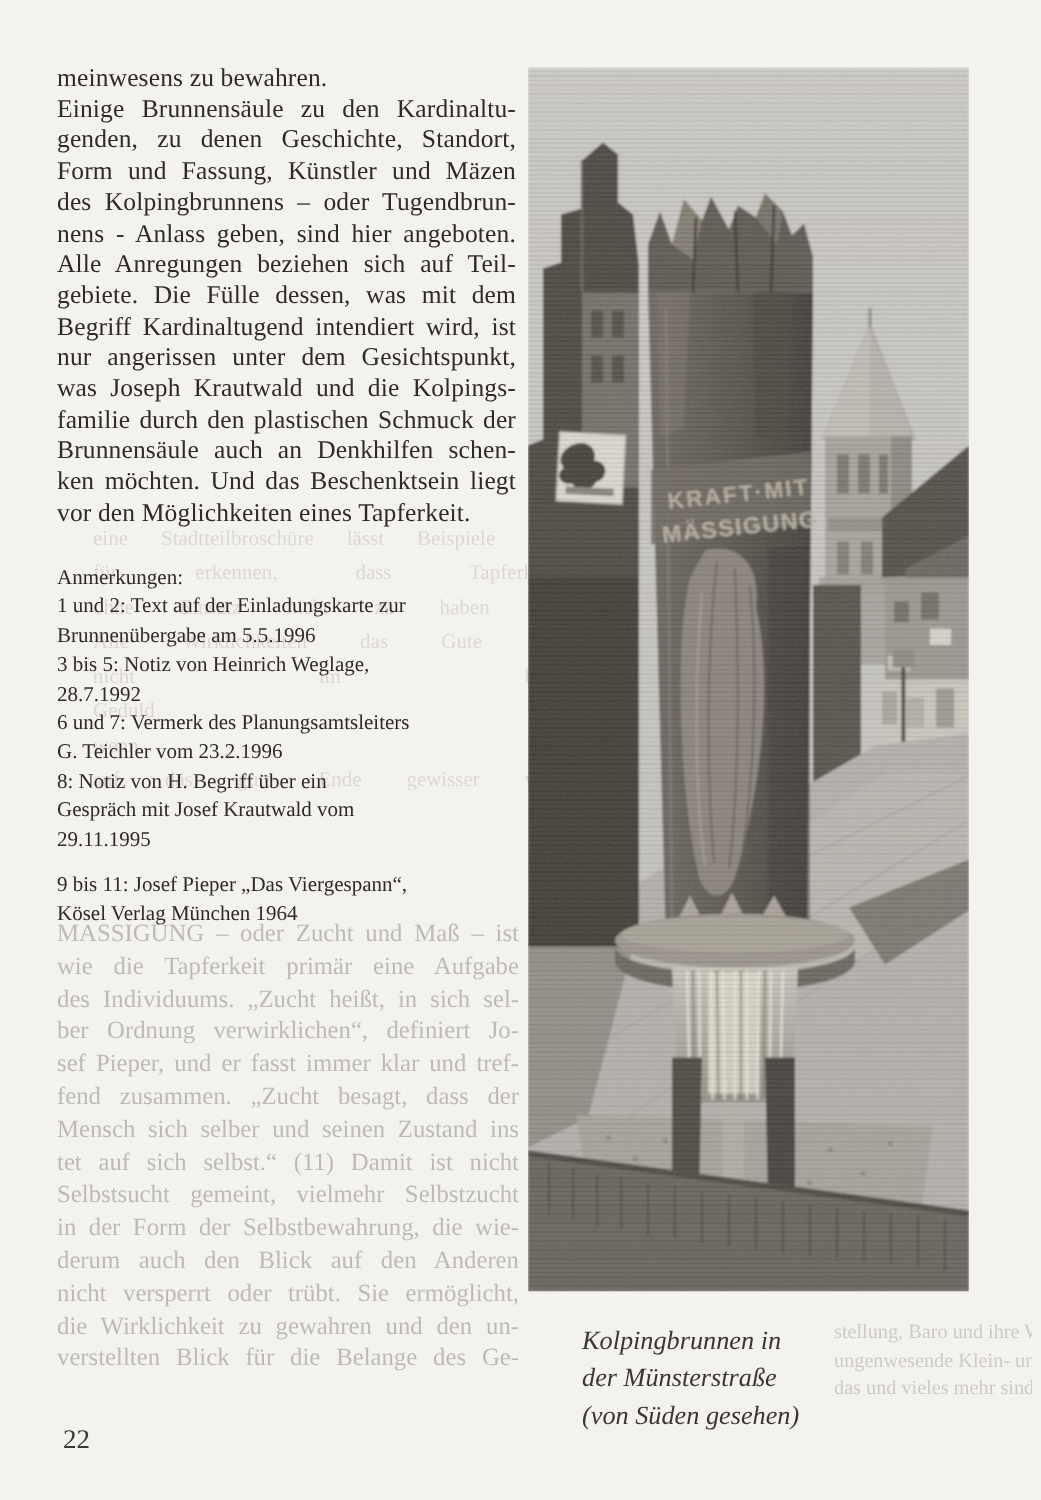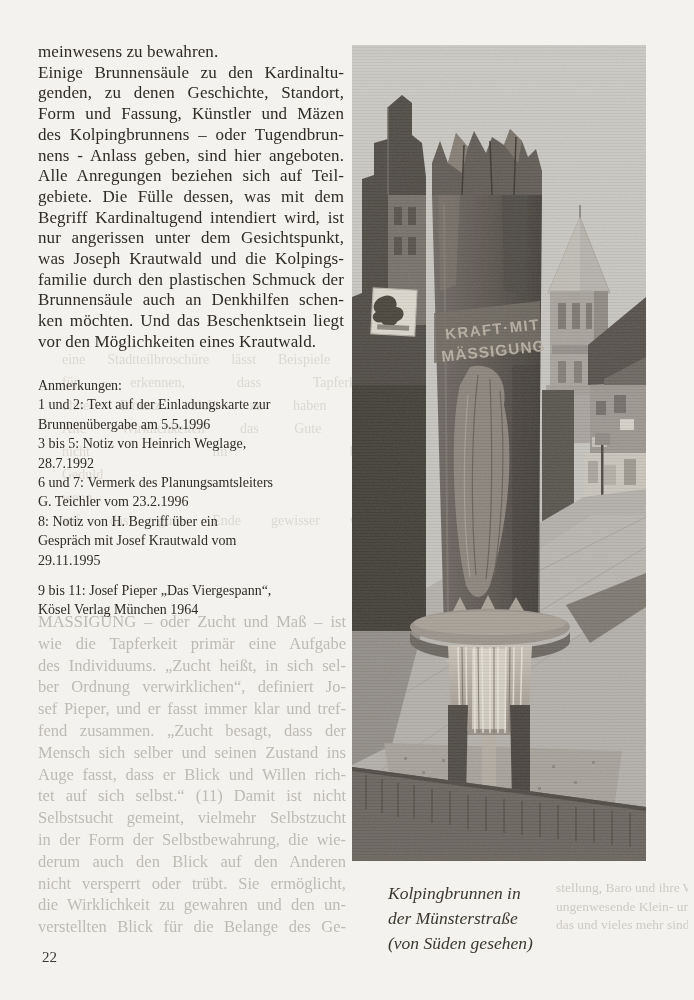--- a/index.html
+++ b/index.html
@@ -61,21 +61,21 @@
     background:repeating-linear-gradient(0deg,rgba(40,38,34,.05) 0 1px,rgba(255,255,255,.03) 1px 3px);
     pointer-events:none;
   }
   .caption{
     position:absolute;left:388px;top:881px;
     font-size:17.5px;line-height:25px;font-style:italic;
     color:#3a372f;z-index:2;
   }
   .pagenum{
     position:absolute;left:42px;top:949px;
-    font-size:15px;color:#3a3834;z-index:2;
+    font-size:18px;color:#3a3834;z-index:2;
   }
 </style>
 </head>
 <body>
 
 <div class="page">
 
   <div class="ghost ghost-notes">
       <div>eine Stadtteilbroschüre lässt Beispiele da-</div>
       <div>für erkennen, dass Tapferkeit</div>
@@ -88,21 +88,20 @@
       <div>auf das gute Ende gewisser wie</div>
     </div>
   <div class="ghost ghost-lower">
       <div>MASSIGUNG – oder Zucht und Maß – ist</div>
       <div>wie die Tapferkeit primär eine Aufgabe</div>
       <div>des Individuums. „Zucht heißt, in sich sel-</div>
       <div>ber Ordnung verwirklichen“, definiert Jo-</div>
       <div>sef Pieper, und er fasst immer klar und tref-</div>
       <div>fend zusammen. „Zucht besagt, dass der</div>
       <div>Mensch sich selber und seinen Zustand ins</div>
-      <div>Auge fasst, dass er Blick und Willen rich-</div>
       <div>tet auf sich selbst.“ (11) Damit ist nicht</div>
       <div>Selbstsucht gemeint, vielmehr Selbstzucht</div>
       <div>in der Form der Selbstbewahrung, die wie-</div>
       <div>derum auch den Blick auf den Anderen</div>
       <div>nicht versperrt oder trübt. Sie ermöglicht,</div>
       <div>die Wirklichkeit zu gewahren und den un-</div>
       <div>verstellten Blick für die Belange des Ge-</div>
     </div>
   <div class="ghost ghost-caption-side">
       <div>stellung, Baro und ihre Wünsch</div>
@@ -120,21 +119,21 @@
         <div class="jline">nens - Anlass geben, sind hier angeboten.</div>
         <div class="jline">Alle Anregungen beziehen sich auf Teil-</div>
         <div class="jline">gebiete. Die Fülle dessen, was mit dem</div>
         <div class="jline">Begriff Kardinaltugend intendiert wird, ist</div>
         <div class="jline">nur angerissen unter dem Gesichtspunkt,</div>
         <div class="jline">was Joseph Krautwald und die Kolpings-</div>
         <div class="jline">familie durch den plastischen Schmuck der</div>
         <div class="jline">Brunnensäule auch an Denkhilfen schen-</div>
         <div class="jline">ken möchten. Und das Beschenktsein liegt</div>
       </div>
-    <div class="lline">vor den Möglichkeiten eines Krautwald.</div>
+    <div class="lline">vor den Möglichkeiten eines Tapferkeit.</div>
   </div>
 
   <div class="notes">
     <div>Anmerkungen:</div>
     <div class="notes-lines">
         <div>1 und 2: Text auf der Einladungskarte zur</div>
         <div>Brunnenübergabe am 5.5.1996</div>
         <div>3 bis 5: Notiz von Heinrich Weglage,</div>
         <div>28.7.1992</div>
         <div>6 und 7: Vermerk des Planungsamtsleiters</div>

